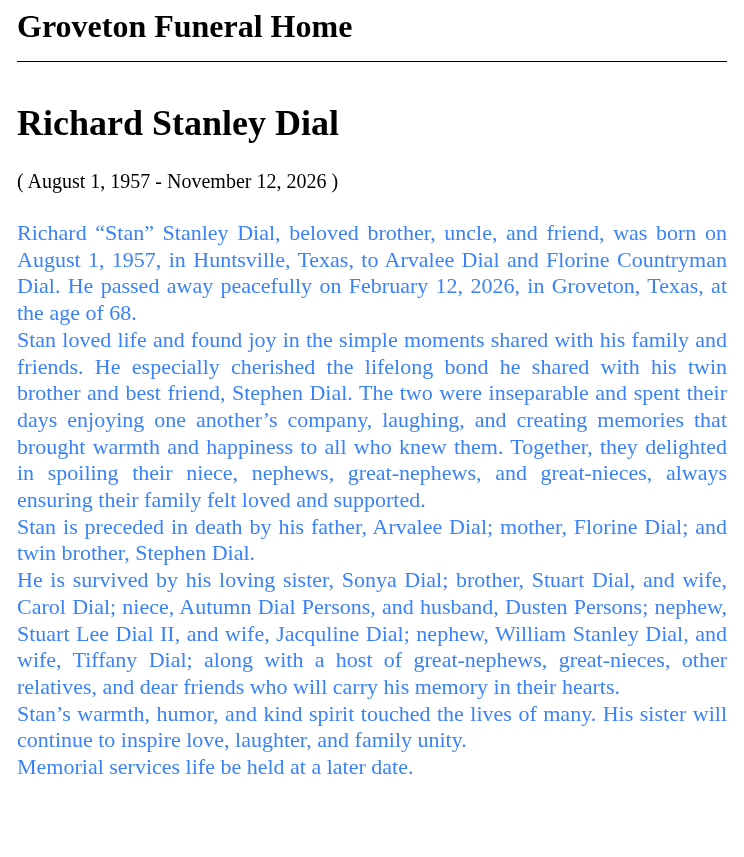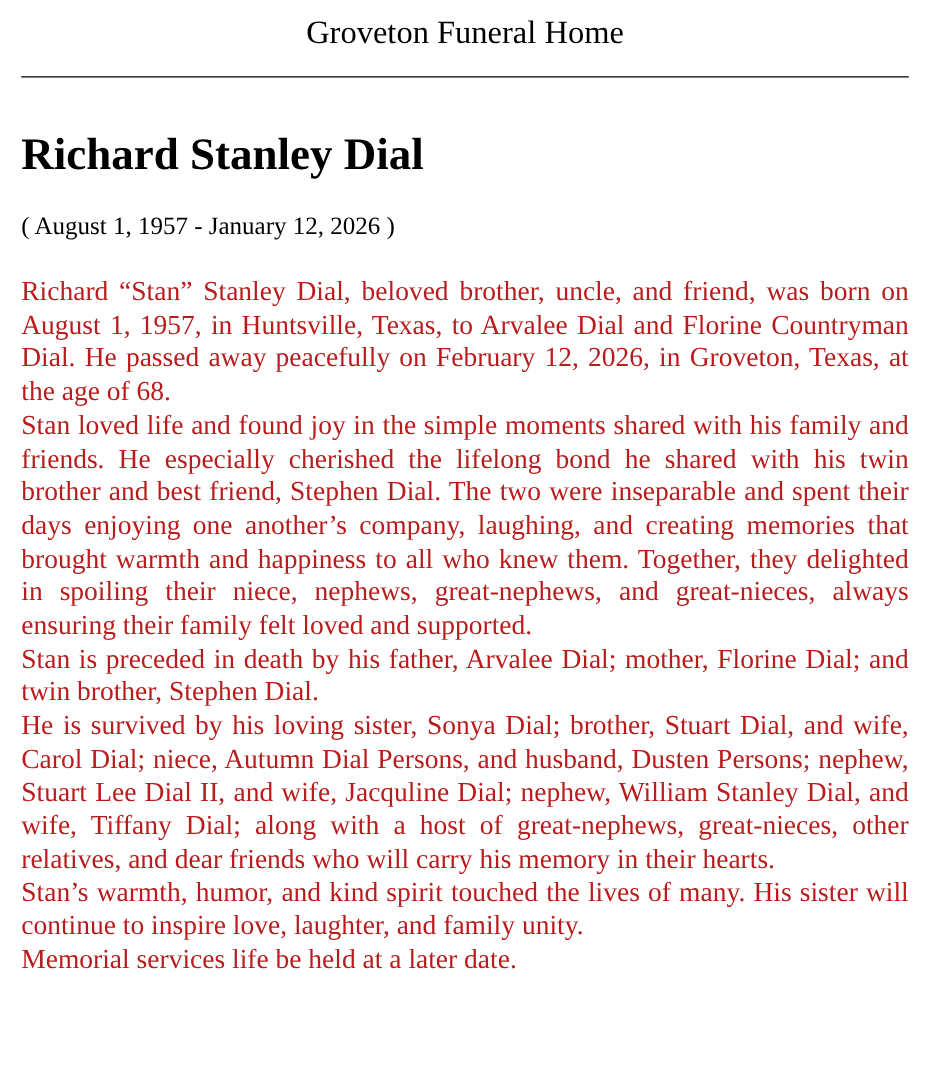--- a/index.html
+++ b/index.html
@@ -14,26 +14,25 @@
     font-family: "Liberation Serif", "DejaVu Serif", serif;
     overflow: hidden;
   }
   .page {
     box-sizing: border-box;
     width: 744px;
     height: 857px;
     padding: 0 17px;
   }
   .site-title {
-    font-size: 26px;
-    font-weight: normal;
+    font-size: 32px;
+    font-weight: bold;
     line-height: 40px;
     margin: 6px 0 0 0;
     color: #000000;
-    text-align: center;
   }
   .header-divider {
     border: none;
     border-top: 1.6px solid #000000;
     margin: 15px 0 0 0;
     height: 0;
   }
   .deceased-name {
     font-size: 36px;
     font-weight: bold;
@@ -45,39 +44,39 @@
     font-size: 20px;
     line-height: 24px;
     margin: 24px 0 0 0;
     color: #000000;
   }
   .obit-text p {
     font-size: 22px;
     line-height: 26.7px;
     text-align: justify;
     margin: 0;
-    color: #b91c1c;
+    color: #3b82f6;
   }
   .obit-text p:first-child {
     margin-top: 27px;
   }
 </style>
 </head>
 <body>
 
 <div class="page">
   <header>
     <h1 class="site-title">Groveton Funeral Home</h1>
     <hr class="header-divider">
   </header>
 
   <main>
     <h2 class="deceased-name">Richard Stanley Dial</h2>
 
-    <p class="life-dates">( August 1, 1957 - January 12, 2026 )</p>
+    <p class="life-dates">( August 1, 1957 - November 12, 2026 )</p>
 
     <div class="obit-text">
       <p>Richard “Stan” Stanley Dial, beloved brother, uncle, and friend, was born on August 1, 1957, in Huntsville, Texas, to Arvalee Dial and Florine Countryman Dial. He passed away peacefully on February 12, 2026, in Groveton, Texas, at the age of 68.</p>
       <p>Stan loved life and found joy in the simple moments shared with his family and friends. He especially cherished the lifelong bond he shared with his twin brother and best friend, Stephen Dial. The two were inseparable and spent their days enjoying one another’s company, laughing, and creating memories that brought warmth and happiness to all who knew them. Together, they delighted in spoiling their niece, nephews, great-nephews, and great-nieces, always ensuring their family felt loved and supported.</p>
       <p>Stan is preceded in death by his father, Arvalee Dial; mother, Florine Dial; and twin brother, Stephen Dial.</p>
       <p>He is survived by his loving sister, Sonya Dial; brother, Stuart Dial, and wife, Carol Dial; niece, Autumn Dial Persons, and husband, Dusten Persons; nephew, Stuart Lee Dial II, and wife, Jacquline Dial; nephew, William Stanley Dial, and wife, Tiffany Dial; along with a host of great-nephews, great-nieces, other relatives, and dear friends who will carry his memory in their hearts.</p>
       <p>Stan’s warmth, humor, and kind spirit touched the lives of many. His sister will continue to inspire love, laughter, and family unity.</p>
       <p>Memorial services life be held at a later date.</p>
     </div>
   </main>

